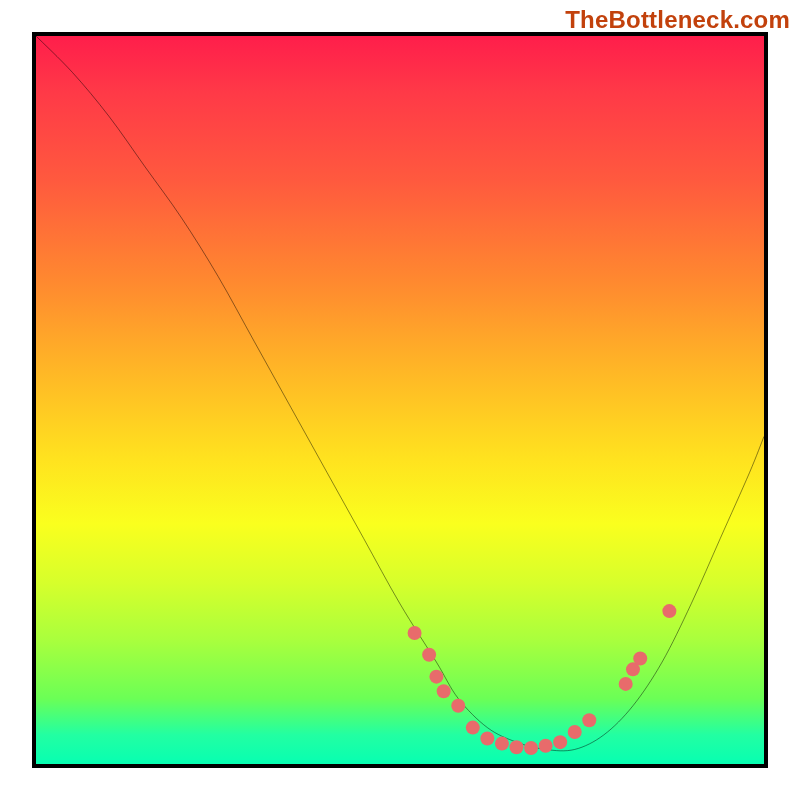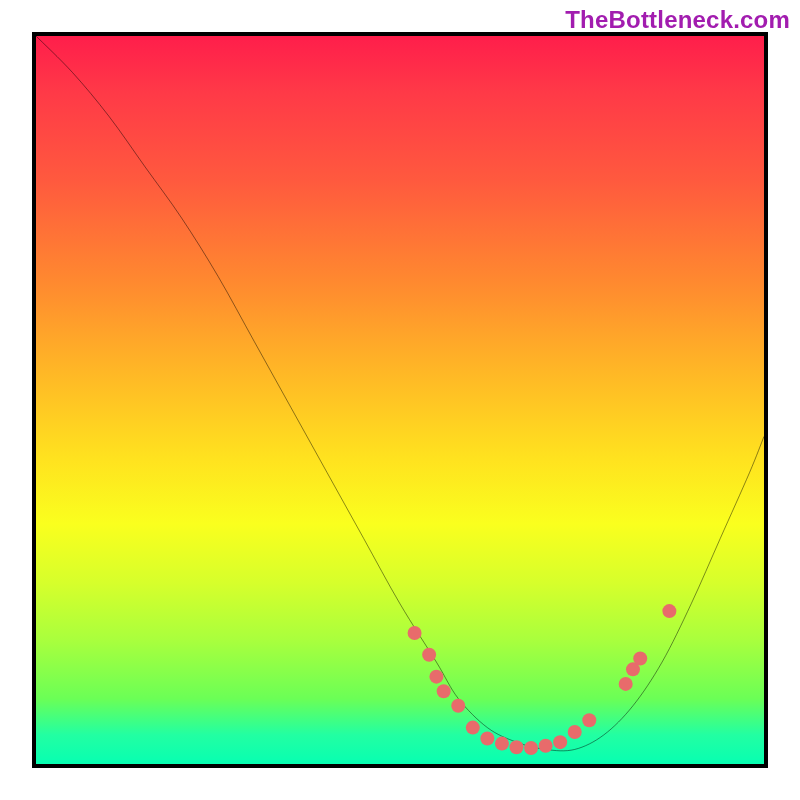--- a/index.html
+++ b/index.html
@@ -15,21 +15,21 @@
     position: relative;
     width: 800px;
     height: 800px;
   }
   .watermark {
     position: absolute;
     top: 6px;
     right: 10px;
     font-size: 24px;
     font-weight: bold;
-    color: #a21caf;
+    color: #c2410c;
     letter-spacing: 0.2px;
     z-index: 20;
   }
   .plot-frame {
     position: absolute;
     left: 32px;
     top: 32px;
     width: 736px;
     height: 736px;
     box-sizing: border-box;

